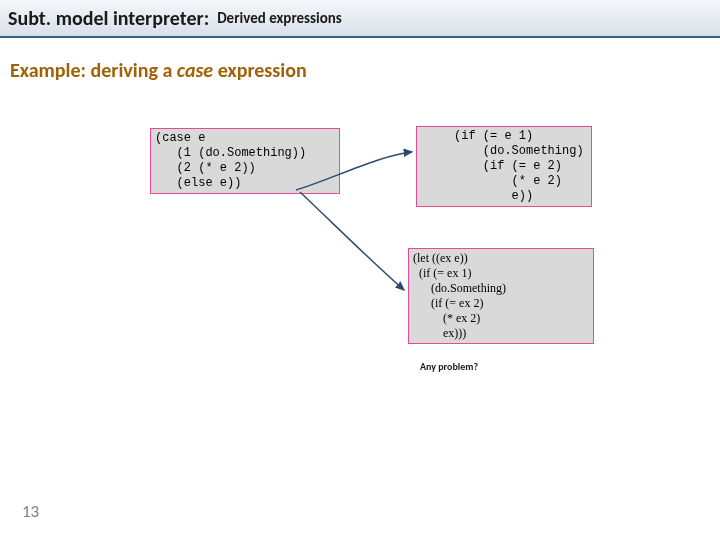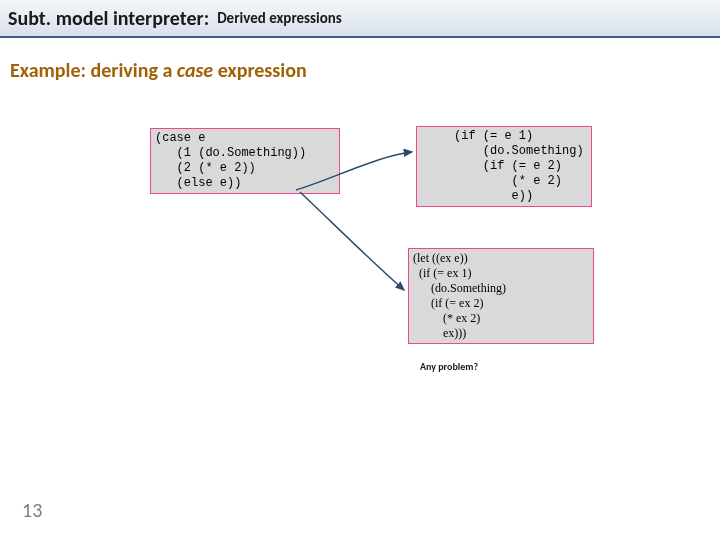--- a/index.html
+++ b/index.html
@@ -73,21 +73,21 @@
     left: 420px;
     top: 360px;
     font-size: 10px;
     font-weight: 700;
     color: #1a1a1a;
   }
   .page-num {
     position: absolute;
     left: 22px;
     bottom: 18px;
-    font-size: 20px;
+    font-size: 17px;
     color: #808080;
   }
   .arrow-svg {
     position: absolute;
     left: 0;
     top: 0;
     width: 720px;
     height: 540px;
     pointer-events: none;
   }

